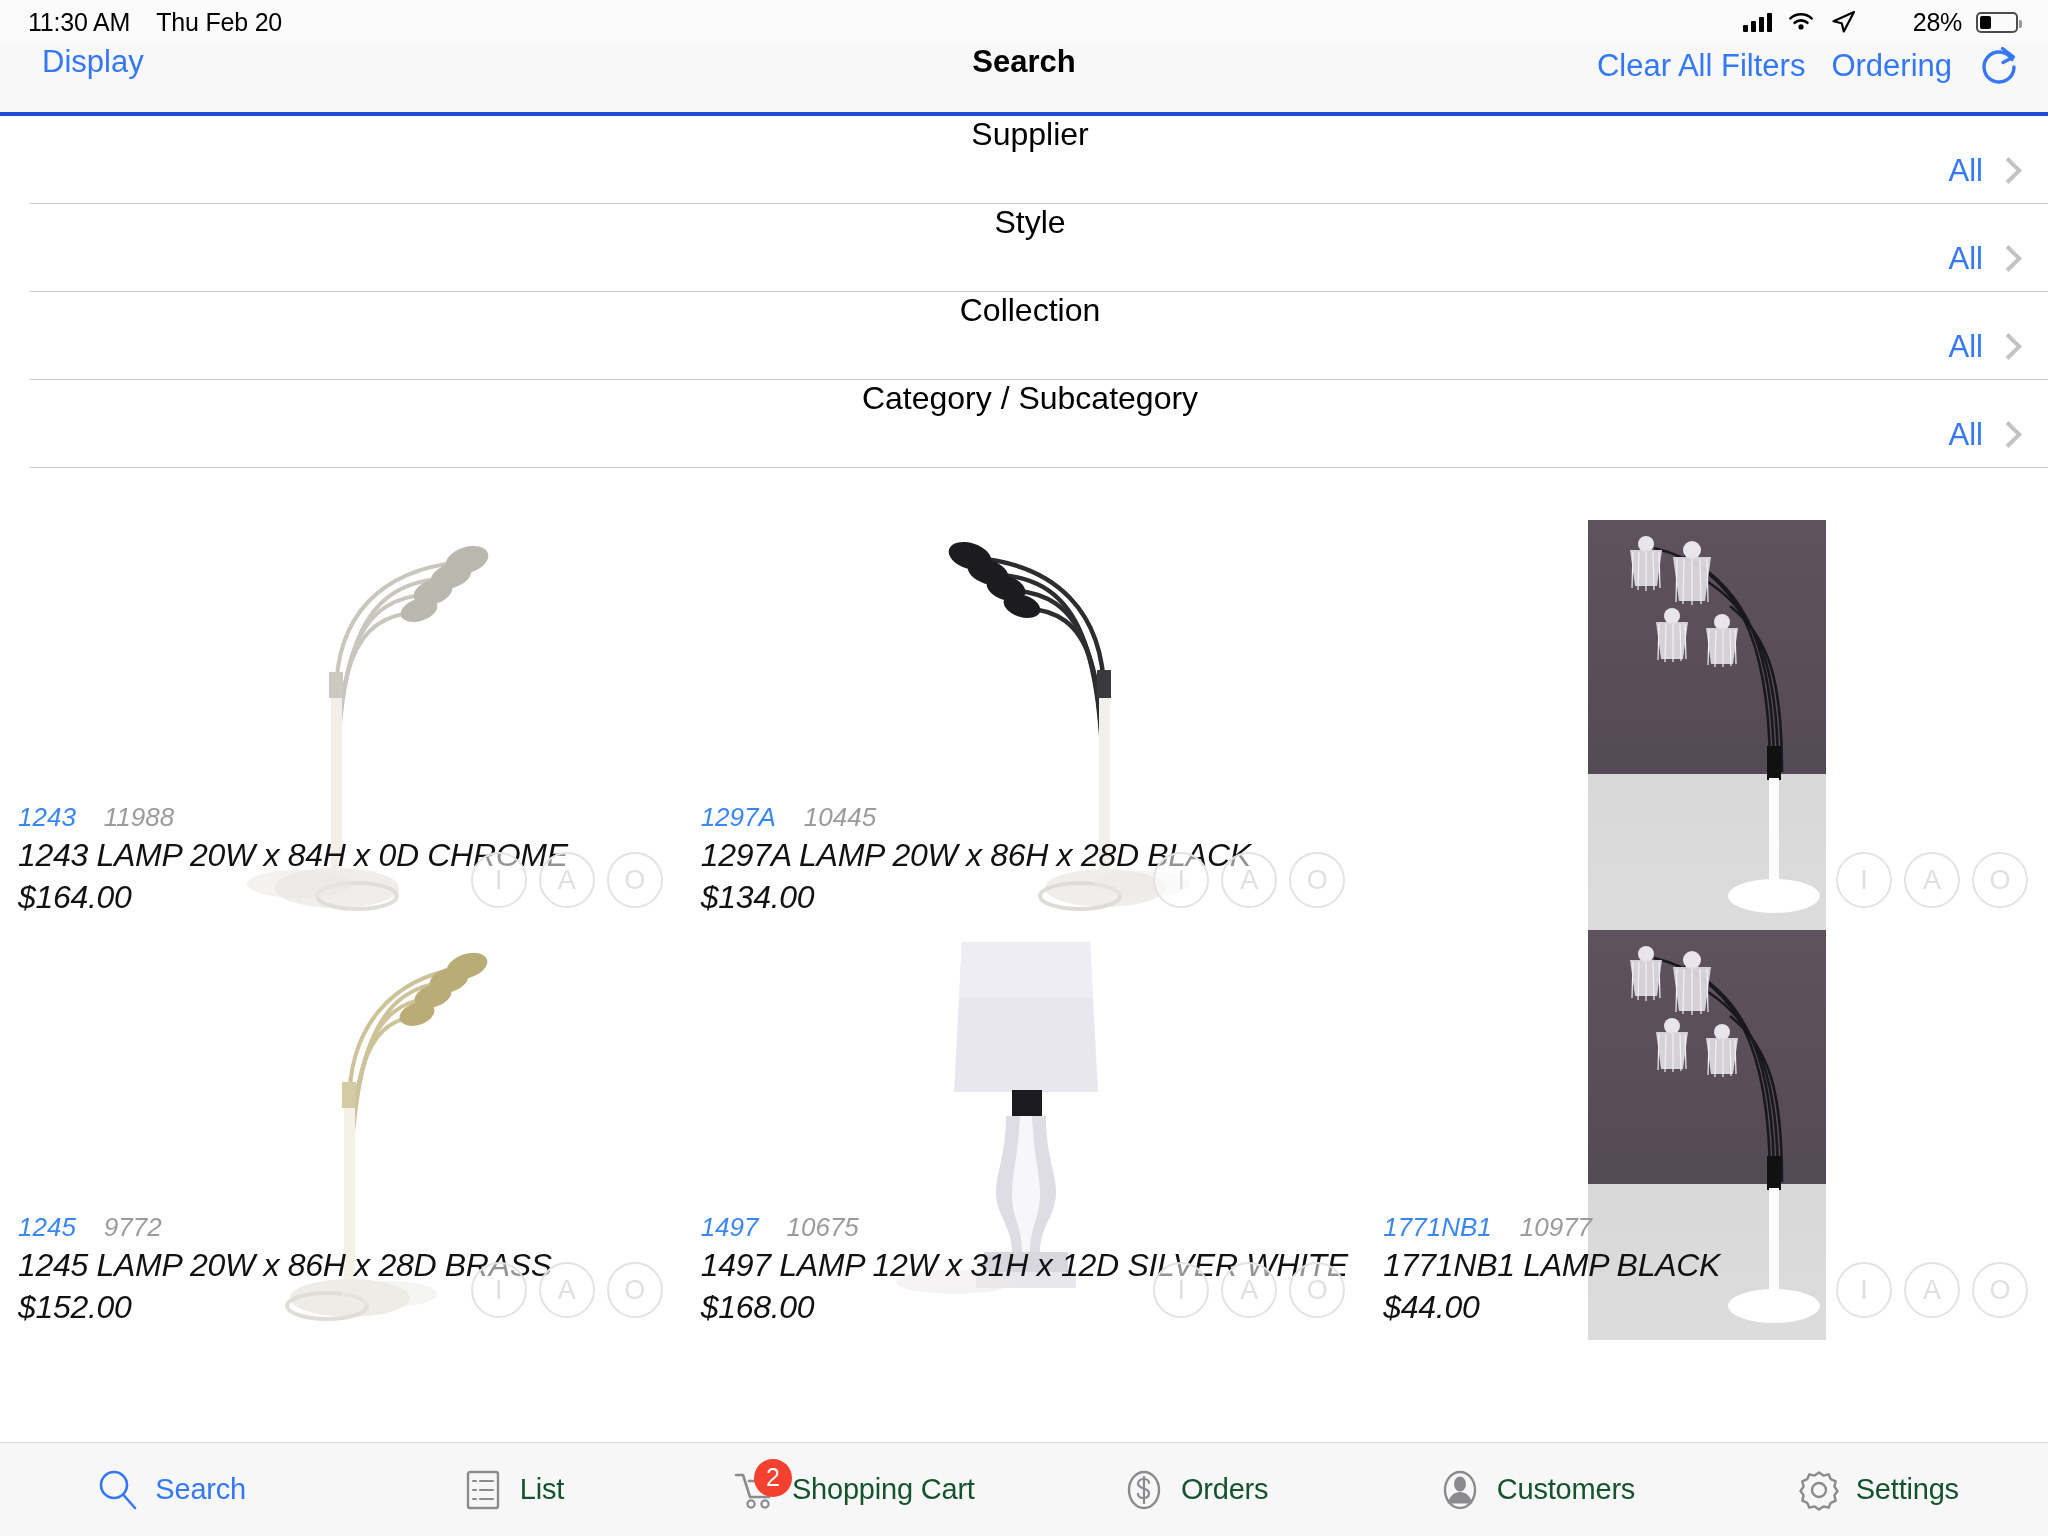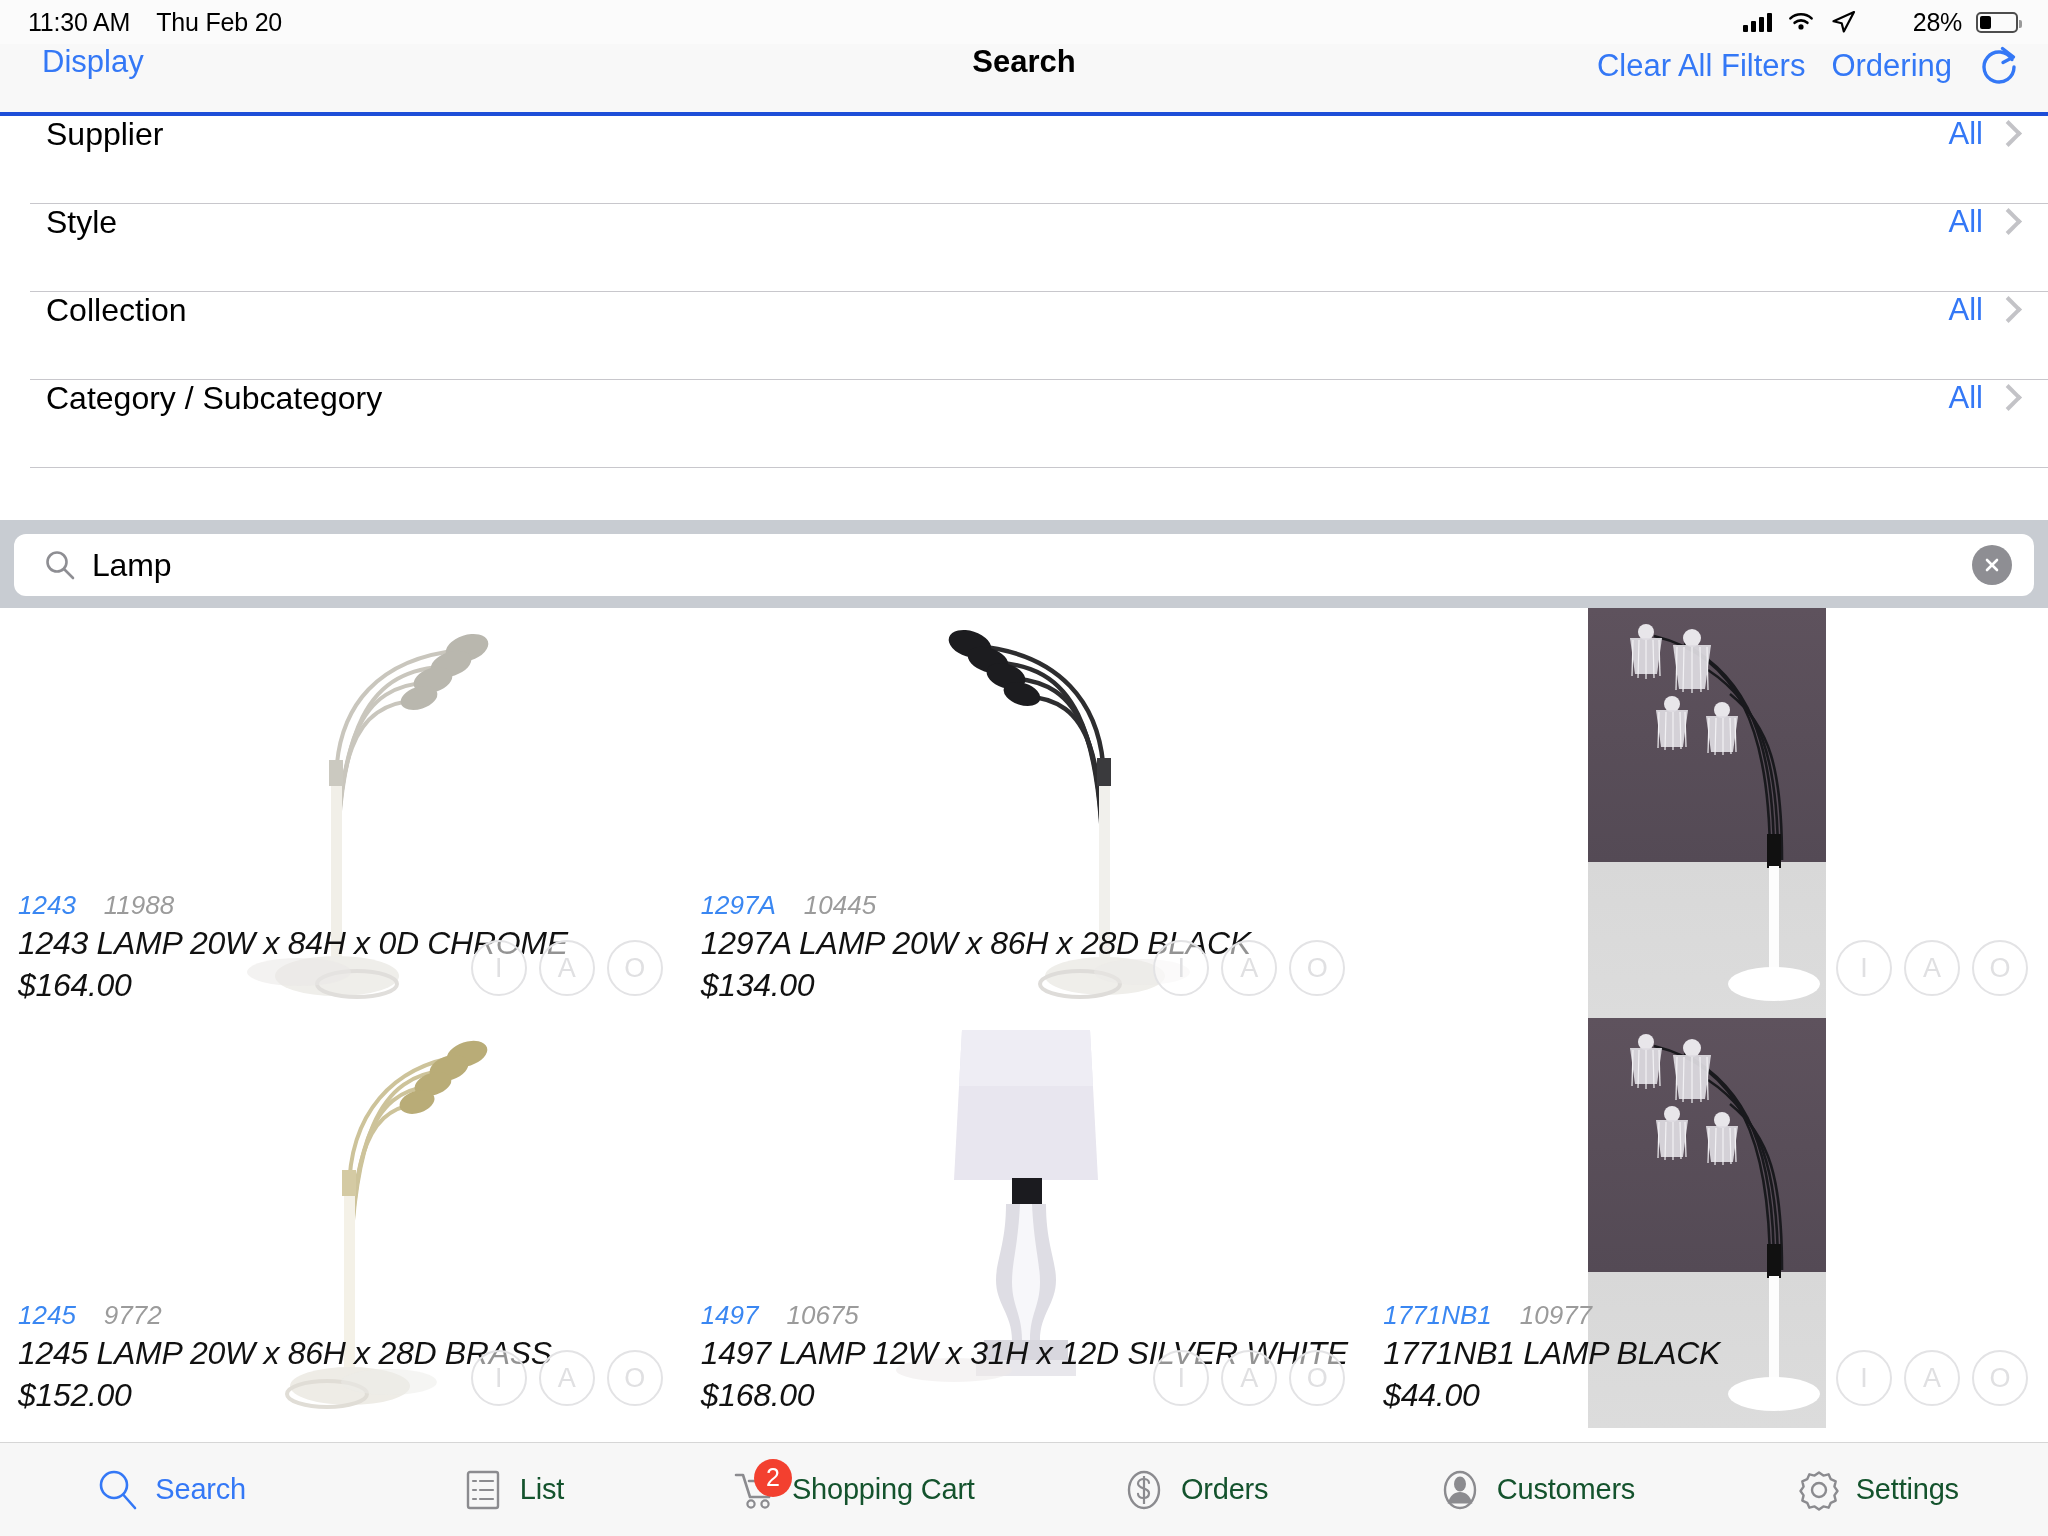--- a/index.html
+++ b/index.html
@@ -47,23 +47,23 @@
   .nav-title {
     position: absolute; left: 0; right: 0; text-align: center;
     font-size: 31px; font-weight: bold; color: #000; pointer-events: none;
   }
   .nav-right { margin-left: auto; display: flex; align-items: center; gap: 26px; z-index: 2; }
   .refresh-icon { width: 44px; height: 44px; display:block; }
 
   
   .filters { background: #fff; }
   .filter-row {
-    height: 88px; display: flex; align-items: flex-start;
+    height: 88px; display: flex; align-items: center;
     padding: 0 34px 16px 46px; background: #fff;
-    position: relative; cursor: pointer;
+    position: relative; cursor: pointer; flex-direction: column;
   }
   .filter-row::after {
     content:""; position:absolute; left: 30px; right: 0; bottom: 0;
     height: 1px; background: #c8c7cc;
   }
   .filter-label { font-size: 32px; color: #000; }
   .filter-right { margin-left: auto; display: flex; align-items: center; gap: 16px; }
   .filter-value { font-size: 31px; color: #3478f6; }
   .chev { width: 15px; height: 26px; position: relative; }
   .chev::before {
@@ -224,35 +224,20 @@
     <div class="filter-row">
       <span class="filter-label">Category / Subcategory</span>
       <span class="filter-right">
         <span class="filter-value">All</span>
         <span class="chev"></span>
       </span>
     </div>
     <div class="filter-gap"></div>
   </div>
 
-  <div class="searchwrap">
-    <div class="searchbar">
-      <svg class="mag" viewBox="0 0 32 32">
-        <circle cx="13" cy="13" r="9.5" fill="none" stroke="#8e8e93" stroke-width="2.6"></circle>
-        <line x1="20" y1="20" x2="29" y2="29" stroke="#8e8e93" stroke-width="2.6" stroke-linecap="round"></line>
-      </svg>
-      <span class="search-val">Lamp</span>
-      <span class="clear-btn">
-        <svg viewBox="0 0 22 22">
-          <line x1="6" y1="6" x2="16" y2="16" stroke="#fff" stroke-width="2.6" stroke-linecap="round"></line>
-          <line x1="16" y1="6" x2="6" y2="16" stroke="#fff" stroke-width="2.6" stroke-linecap="round"></line>
-        </svg>
-      </span>
-    </div>
-  </div>
 
   <div class="results">
 
     <div class="card">
       <div class="card-media">
         <svg class="lamp-svg" width="420" height="400" viewBox="0 0 420 400">
           <g fill="none" stroke="#c9c6bd" stroke-width="4" stroke-linecap="round">
             <path d="M205 360 V175 C205 95 250 50 330 42"></path>
             <path d="M205 300 C205 110 238 62 318 58"></path>
             <path d="M205 300 C205 128 228 78 300 74"></path>

